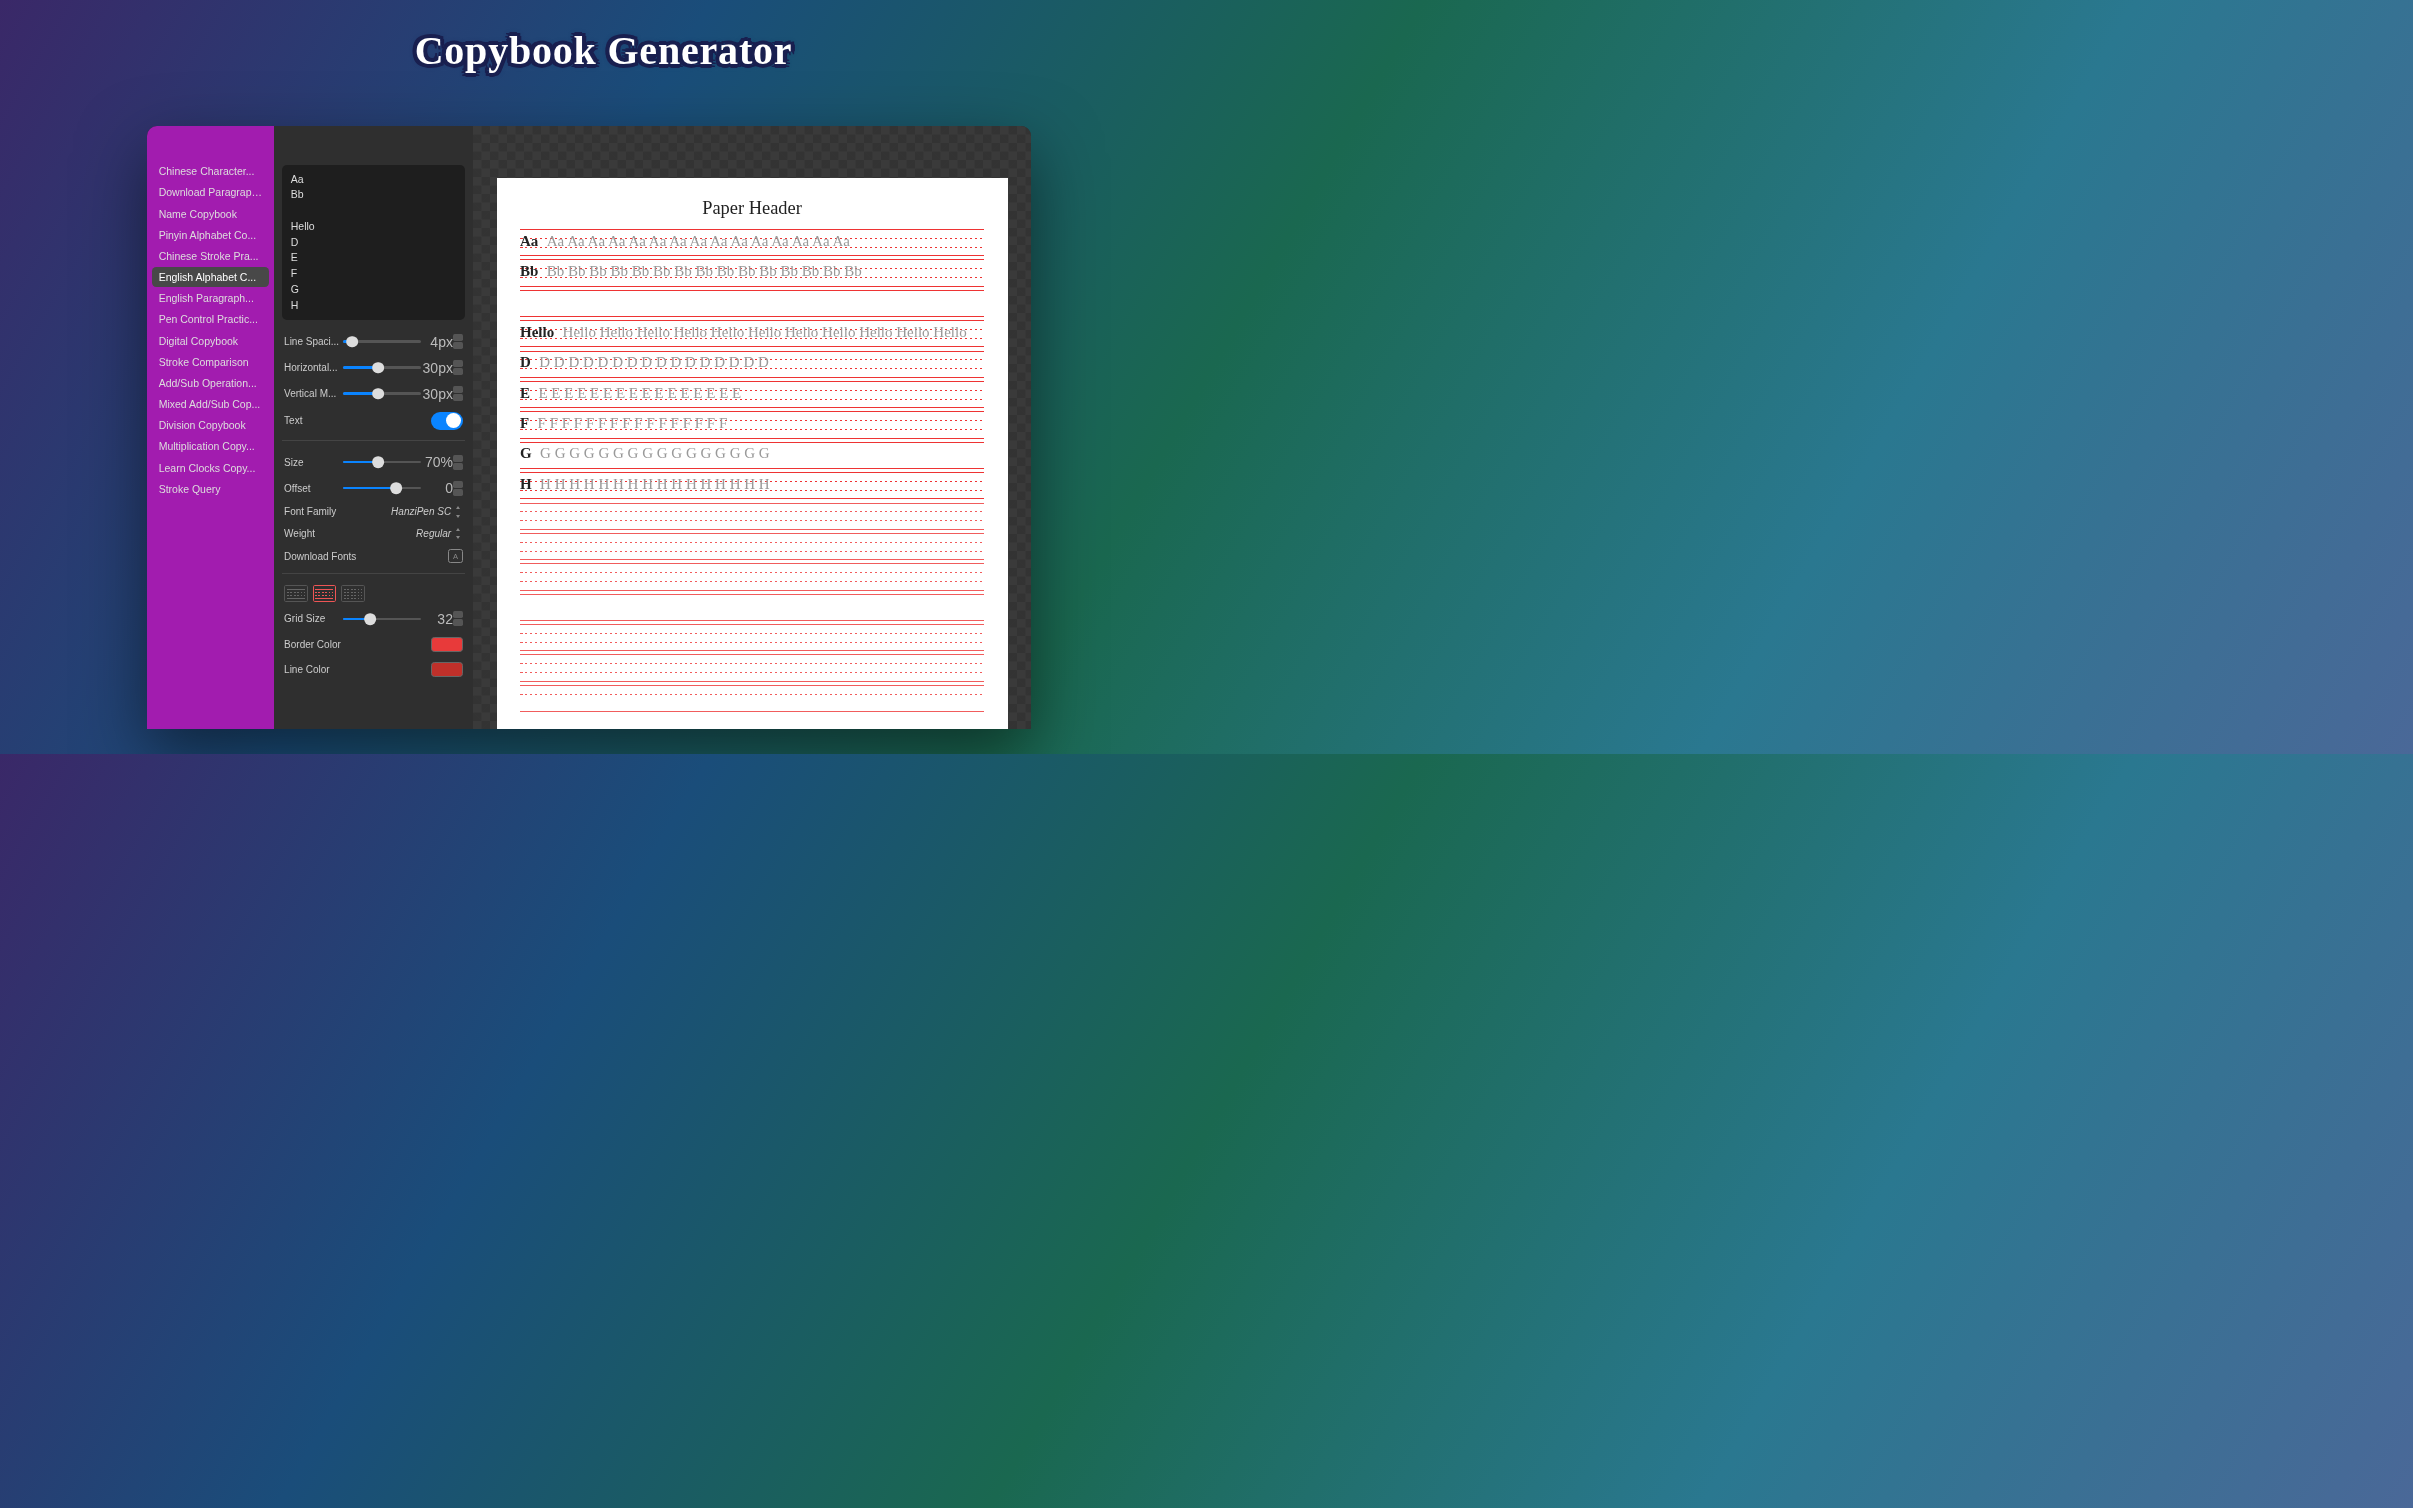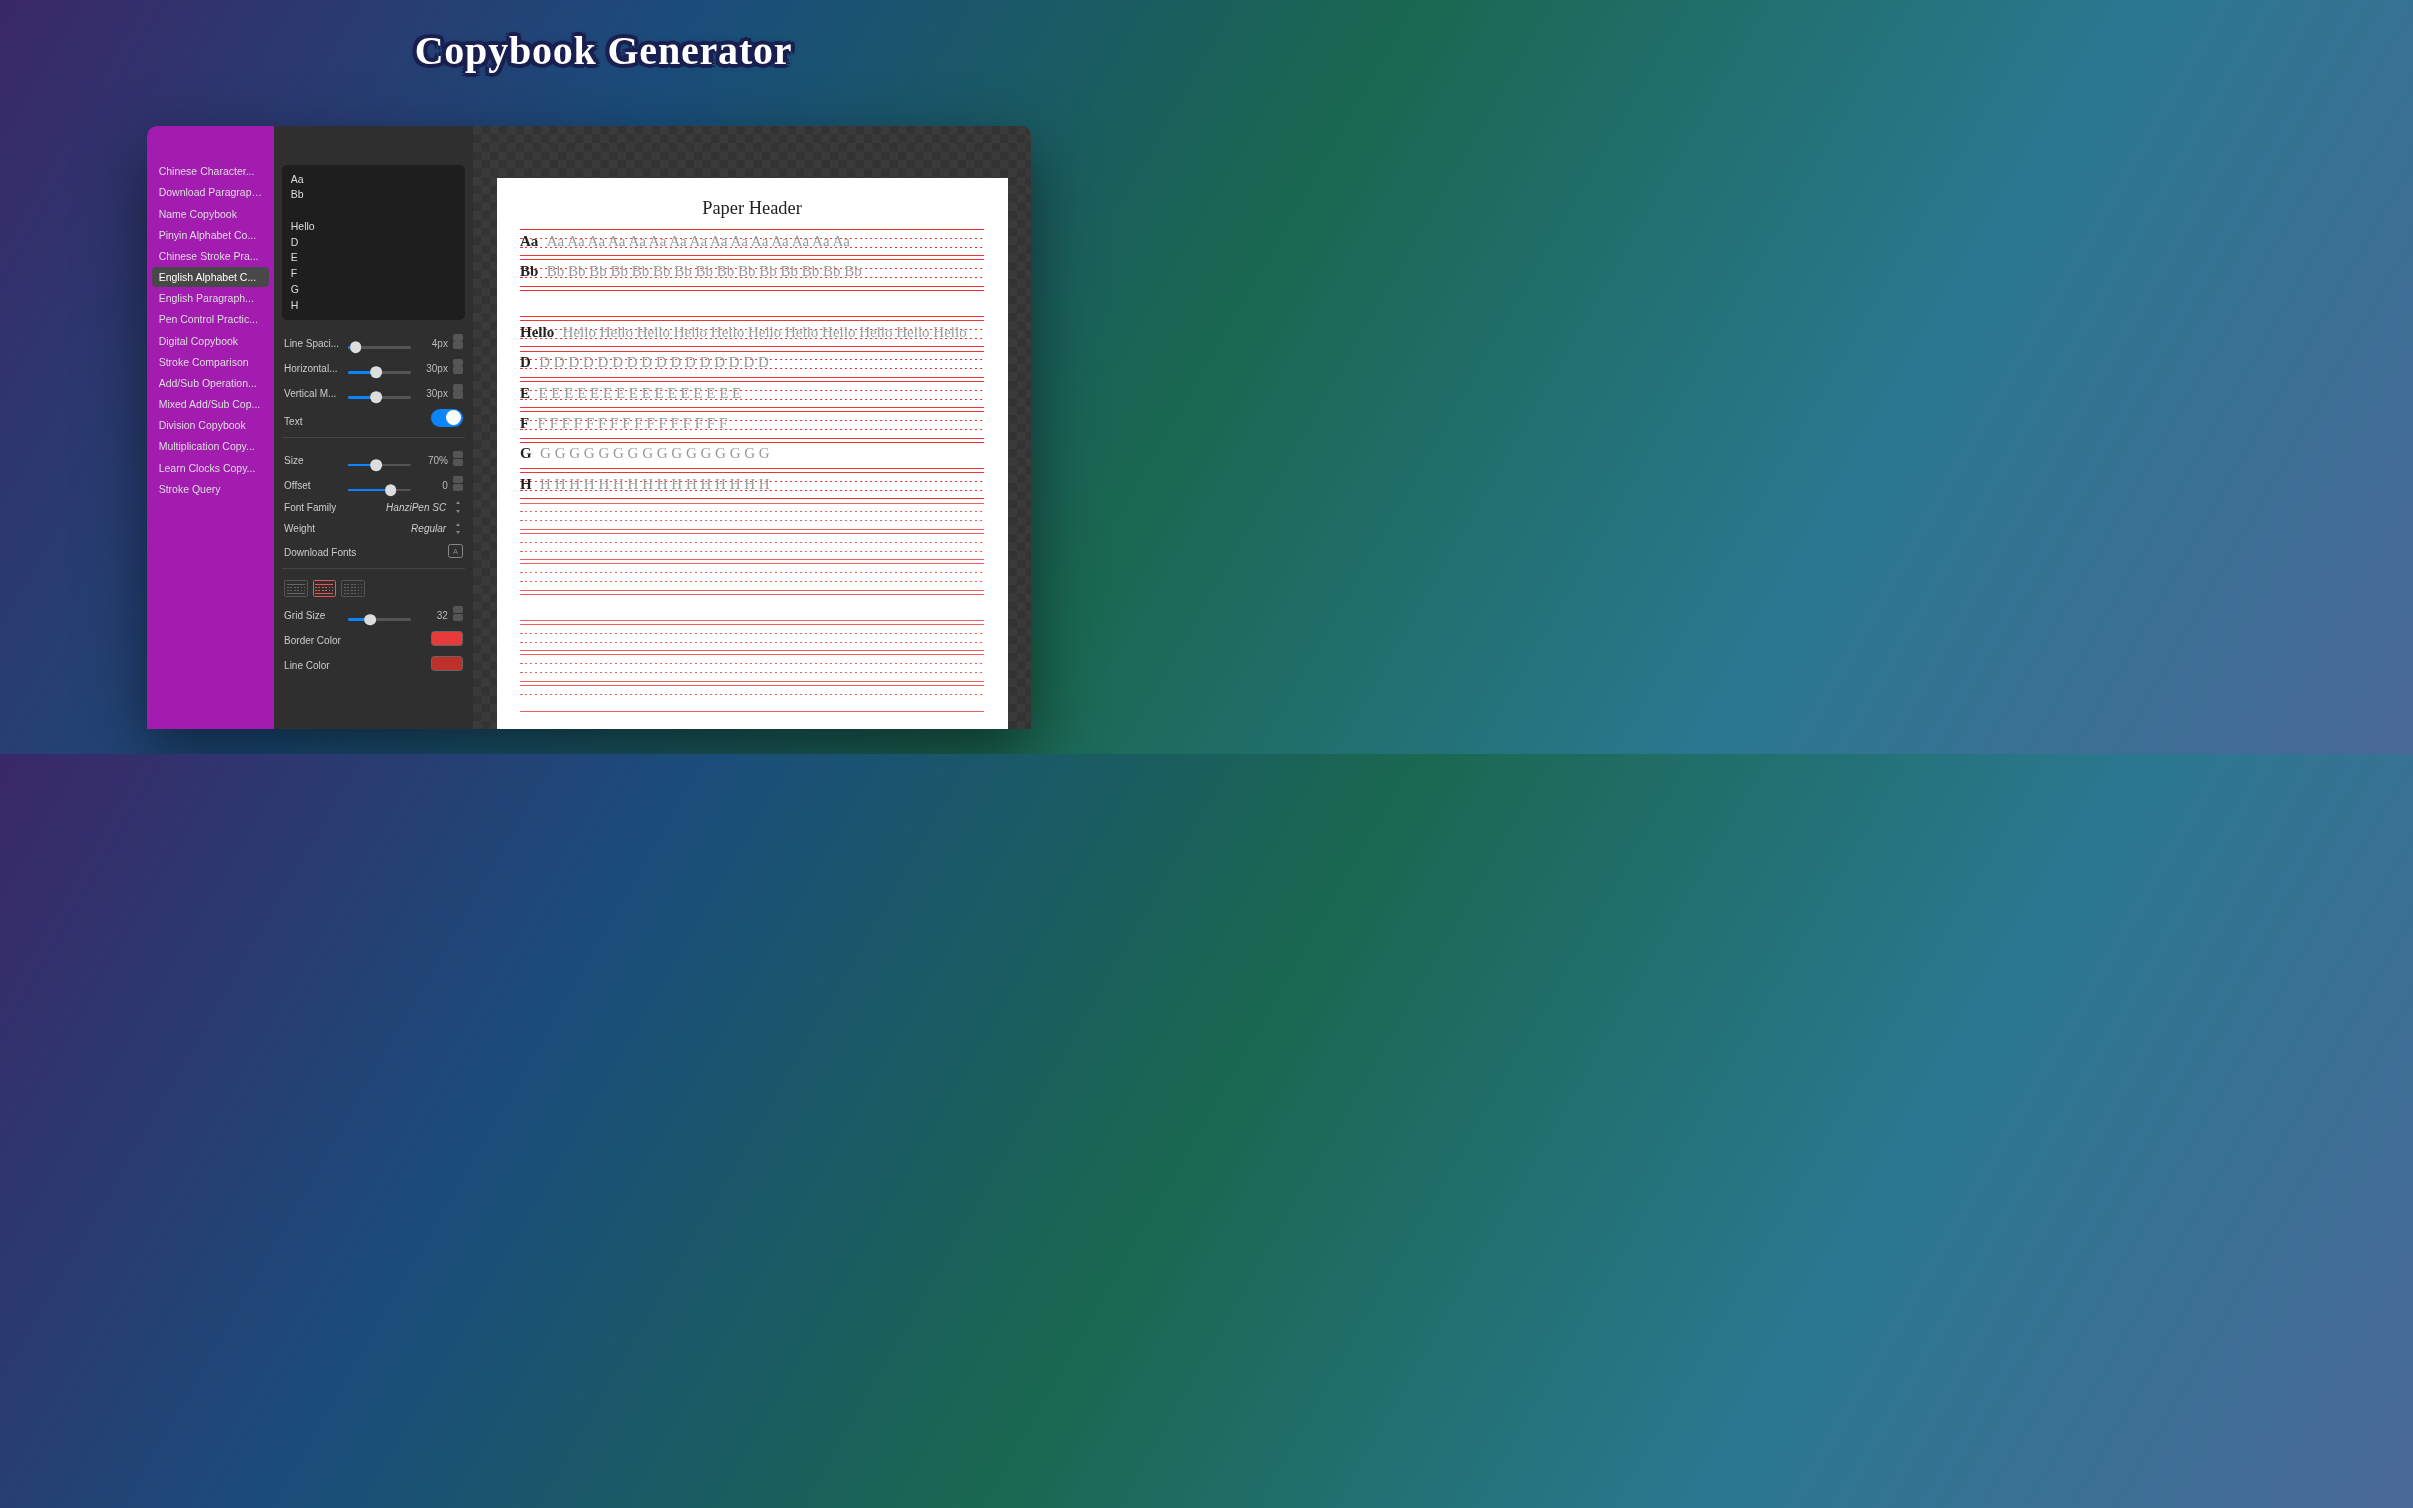--- a/index.html
+++ b/index.html
@@ -113,23 +113,22 @@
   padding: 6.7px 8.4px;
   color: #ddd;
   font-size: 10.5px;
   line-height: 1.5;
   min-height: 138px;
   white-space: pre-line;
 }
 .section { margin-top: 8.4px; }
 .row {
   display: flex;
-  align-items: flex-end;
+  align-items: center;
   padding: 5px 1.7px;
-  gap: 5px;
 }
 .row-label {
   width: 59px;
   color: #ccc;
   font-size: 10px;
   white-space: nowrap;
   overflow: hidden;
   text-overflow: ellipsis;
   flex-shrink: 0;
 }
@@ -151,21 +150,21 @@
   top: 50%;
   transform: translate(-50%, -50%);
   width: 11.7px; height: 11.7px;
   background: #ddd;
   border-radius: 50%;
 }
 .value {
   width: 32px;
   text-align: right;
   color: #bbb;
-  font-size: 10px;
+  font-size: 14px;
 }
 .stepper {
   width: 10px; height: 15px;
   display: flex;
   flex-direction: column;
   gap: 0.8px;
 }
 .stepper span { flex:1; background:#555; border-radius:1.7px; }
 .toggle {
   width: 32px; height: 18.4px;

